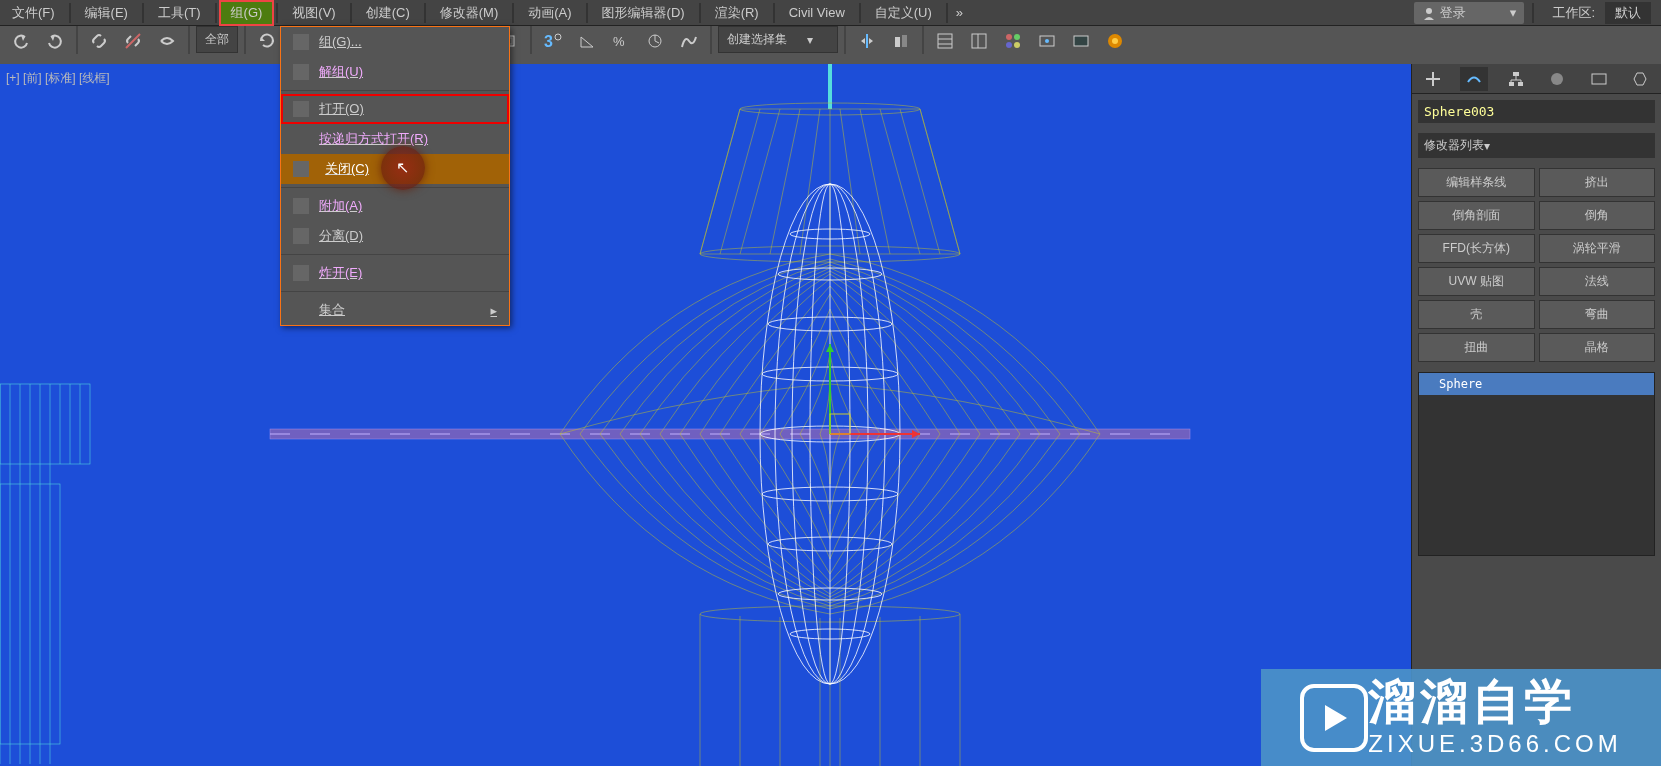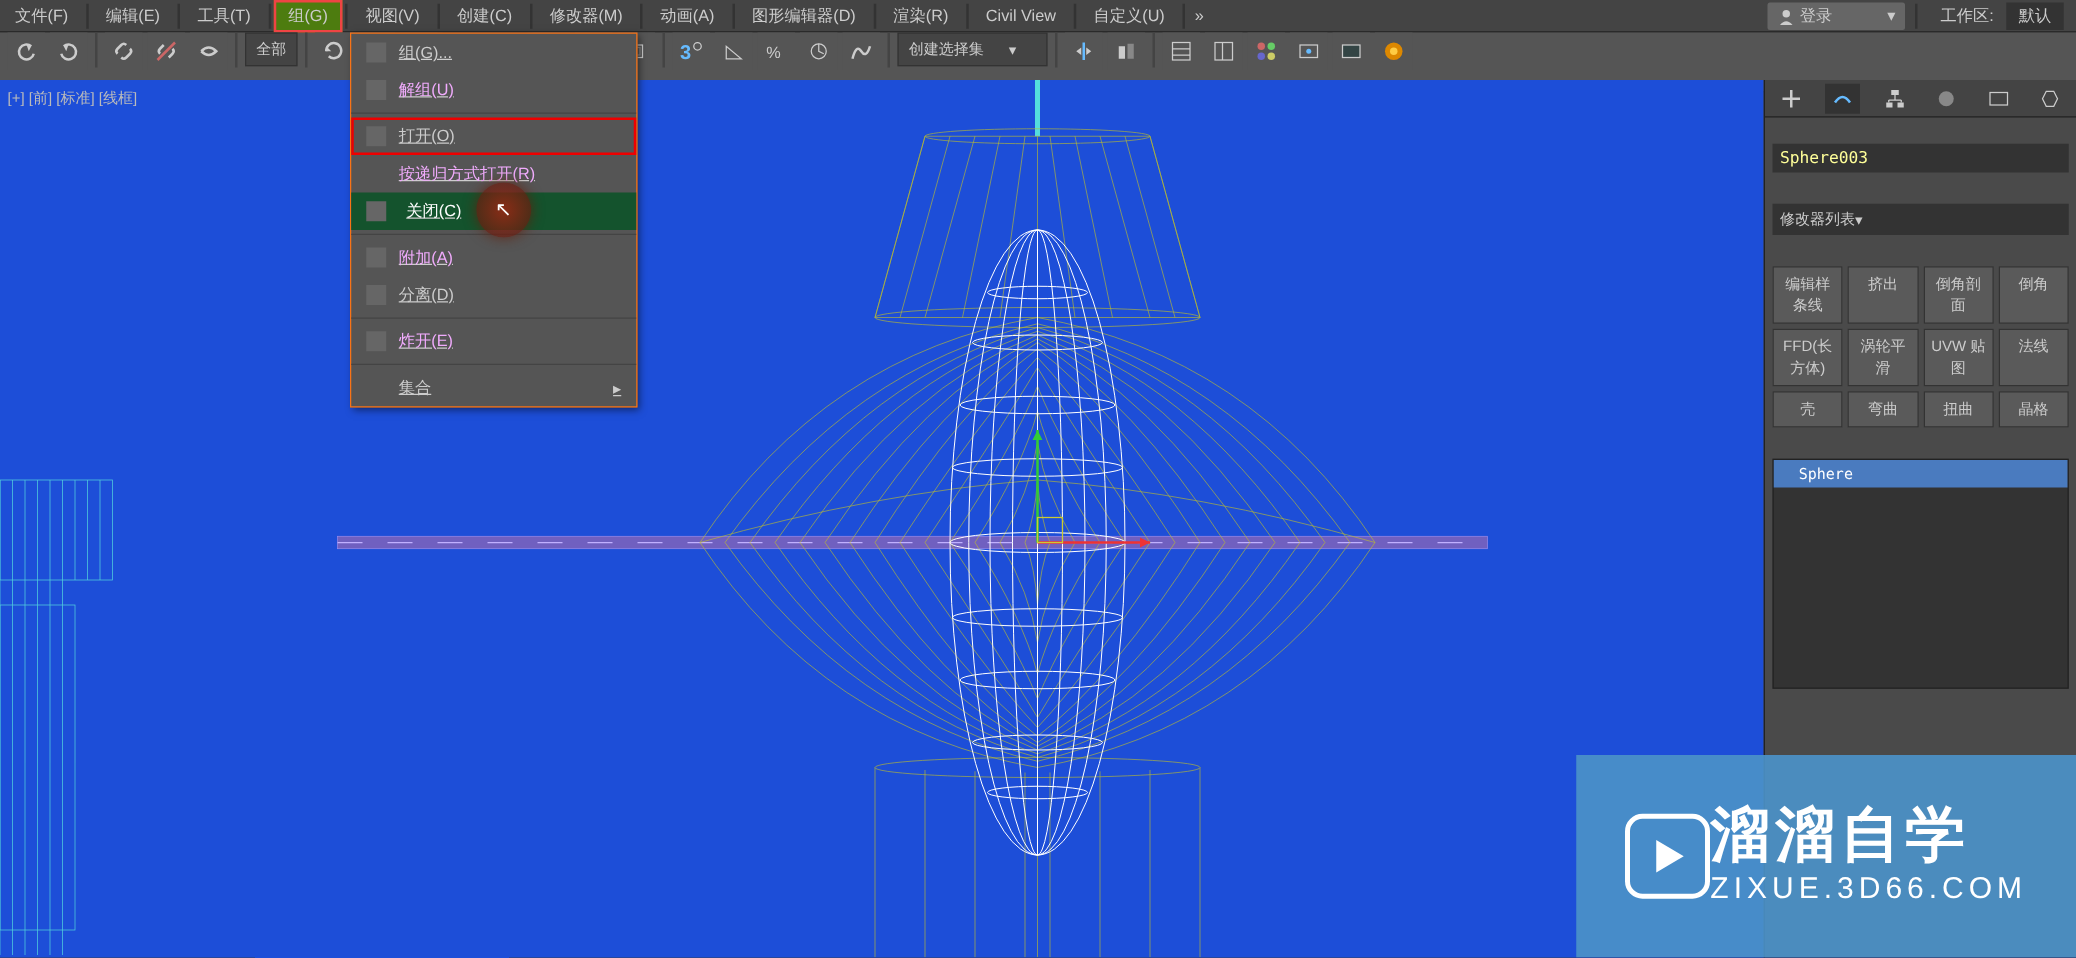--- a/index.html
+++ b/index.html
@@ -21,49 +21,49 @@
 .toolbar { height: 48px; background: #555; display: flex; align-items: flex-start; gap: 4px; padding: 0 6px; border-bottom: 1px solid #222; }
 .toolbar .tbtn { width: 30px; height: 30px; background: #555; display: flex; align-items: center; justify-content: center; border: 1px solid transparent; }
 .toolbar .tsep { width: 2px; height: 28px; background: #444; margin: 0 2px; }
 .toolbar .ttext { background: #444; padding: 4px 8px; font-size: 12px; border: 1px solid #333; }
 .toolbar .tdd { background: #444; padding: 4px 8px; font-size: 12px; border: 1px solid #333; display: flex; align-items: center; gap: 20px; }
 
 
 .main { position: absolute; top: 64px; bottom: 0; left: 0; right: 0; display: flex; }
 .viewport { flex: 1; background: #1d4ed8; position: relative; overflow: hidden; }
 .viewport .vlabel { position: absolute; top: 6px; left: 6px; font-size: 12px; color: #bbb; }
-.sidepanel { width: 250px; background: #4a4a4a; border-left: 1px solid #222; display: flex; flex-direction: column; font-size: 12px; position: relative; gap: 15px; }
+.sidepanel { width: 250px; background: #4a4a4a; border-left: 1px solid #222; display: flex; flex-direction: column; font-size: 12px; position: relative; }
 
 
 .sidepanel .tabs { height: 30px; display: flex; align-items: center; justify-content: space-around; background: #444; border-bottom: 1px solid #222; }
 .sidepanel .tabs .tab { width: 28px; height: 24px; display: flex; align-items: center; justify-content: center; }
 .sidepanel .name-field { margin: 6px; padding: 4px 6px; background: #333; color: #ff9; font-size: 13px; font-family: monospace; }
 .sidepanel .droplist { margin: 4px 6px; padding: 4px 6px; background: #333; display: flex; justify-content: flex-start; align-items: center; }
-.sidepanel .btn-grid { display: grid; grid-template-columns: 1fr 1fr 1fr 1fr; gap: 4px; margin: 6px; }
+.sidepanel .btn-grid { display: grid; grid-template-columns: 1fr 1fr; gap: 4px; margin: 6px; }
 .sidepanel .btn-grid .mbtn { background: #5a5a5a; padding: 5px 4px; text-align: center; border: 1px solid #333; }
 .sidepanel .stack { margin: 4px 6px; background: #333; border: 1px solid #222; }
 .sidepanel .stack .stack-item { padding: 4px 20px; background: #4a7bbf; color: #fff; font-family: monospace; }
 
 
 .dropdown { position: absolute; top: 26px; left: 280px; width: 230px; background: #555; border: 1px solid #f97316; box-shadow: 2px 2px 6px rgba(0,0,0,.5); z-index: 100; font-size: 13px; text-decoration: underline; }
 .dropdown .dd-item { display: flex; align-items: center; padding: 6px 12px; gap: 10px; }
 .dropdown .dd-item.highlight-red { border: 2px solid #e00; padding: 4px 10px; }
-.dropdown .dd-item.highlight-blue { background: #14532d; color: #fff; position: relative; gap: 16px; }
+.dropdown .dd-item.highlight-blue { background: #a16207; color: #fff; position: relative; gap: 16px; }
 .dropdown .dd-item.disabled { color: #f0abfc; }
 .dropdown .dd-sep { height: 1px; background: #444; margin: 3px 0; }
 .dropdown .dd-icon { width: 16px; height: 16px; background: #666; display: inline-block; flex-shrink: 0; }
 .dropdown .dd-sub { margin-left: auto; }
 .dropdown .cursor-spot { position: absolute; left: 100px; top: -8px; width: 44px; height: 44px; border-radius: 50%; background: radial-gradient(circle, rgba(150,40,20,.9), rgba(80,20,10,.6)); box-shadow: 0 0 10px rgba(100,30,10,.8); }
 .dropdown .cursor-arrow { position: absolute; left: 115px; top: 4px; color: #fff; font-size: 16px; pointer-events: none; z-index: 2; }
 
 
 .vp-svg { position: absolute; inset: 0; }
 
 
-.watermark { position: absolute; right: 0; bottom: 0; width: 400px; height: 162px; background: rgba(75,145,200,.92); display: flex; align-items: center; justify-content: center; color: #fff; z-index: 50; }
+.watermark { position: absolute; right: 0; bottom: 0; width: 400px; height: 97px; background: rgba(75,145,200,.92); display: flex; align-items: center; justify-content: center; color: #fff; z-index: 50; }
 .watermark .play { width: 68px; height: 68px; border: 4px solid #fff; border-radius: 14px; display: flex; align-items: center; justify-content: center; }
 .watermark .wtext { display: flex; flex-direction: column; align-items: flex-start; }
 .watermark .big { font-size: 48px; font-weight: bold; letter-spacing: 4px; line-height: 1; }
 .watermark .small { font-size: 24px; letter-spacing: 4px; margin-top: 4px; }
 
 svg { display: block; }
 </style>
 </head>
 <body>
 

